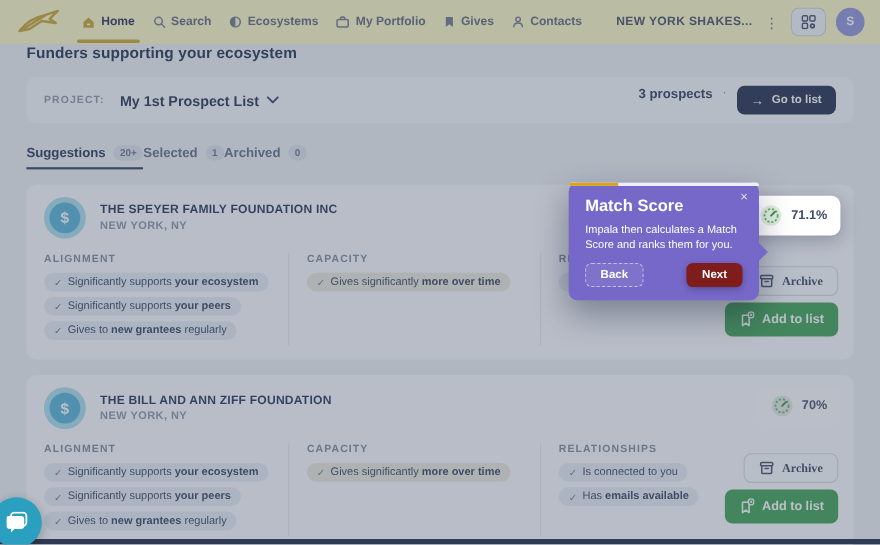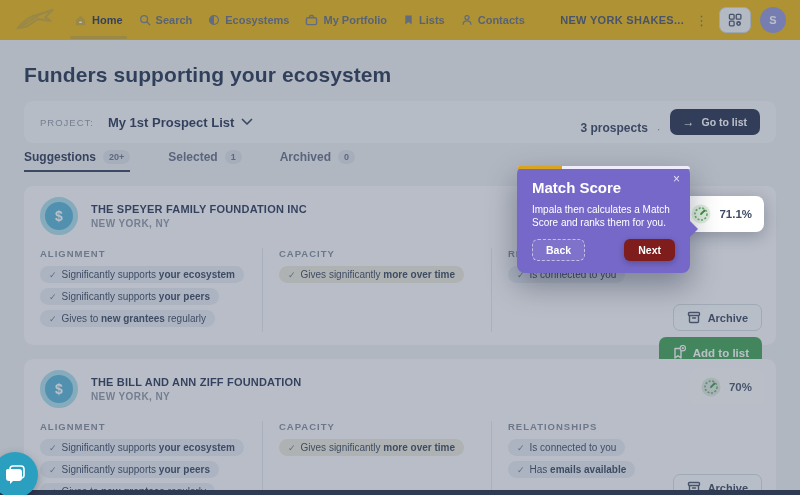--- a/index.html
+++ b/index.html
@@ -6,21 +6,21 @@
   html,body { width:800px; height:495px; }
   body {
     position:relative; overflow:hidden;
     background:#edf0f4;
     font-family:"Liberation Sans", sans-serif;
     color:#1d2b4e;
   }
 
   
   .navbar {
-    height:40px; background:#eab308;
+    height:40px; background:#fef9c3;
     display:flex; align-items:center; padding:0 14px; gap:10px;
     position:relative; z-index:1;
   }
   .logo { width:44px; height:28px; flex:0 0 auto; margin-right:6px; }
   .nav-items { display:flex; align-items:center; gap:16px; }
   .nav-item {
     display:flex; align-items:center; gap:5px;
     font-size:11px; font-weight:700; color:#5b6578;
     position:relative; cursor:pointer; white-space:nowrap;
   }
@@ -38,42 +38,42 @@
     background:#f4f6f9; display:flex; align-items:center; justify-content:center; cursor:pointer;
   }
   .avatar {
     width:26px; height:26px; border-radius:50%; background:#8c90d8;
     color:#fff; font-size:11px; font-weight:700;
     display:flex; align-items:center; justify-content:center; cursor:pointer;
   }
 
   
   .main { padding:0 24px; }
-  .page-title { margin-top:23px; font-size:21px; font-weight:700; color:#182848; letter-spacing:.1px; }
+  .page-title { font-size:14px; font-weight:700; color:#182848; letter-spacing:.1px; }
 
   .project-bar {
     margin-top:14px; height:42px; background:#f6f8fa; border-radius:9px;
     display:flex; align-items:center; padding:0 16px;
   }
-  .project-label { font-size:9.5px; font-weight:400; color:#8b93a3; letter-spacing:1px; margin-right:14px; }
+  .project-label { font-size:9.5px; font-weight:700; color:#8b93a3; letter-spacing:1px; margin-right:14px; }
   .project-select { display:flex; align-items:center; gap:7px; cursor:pointer; }
   .project-name { font-size:13px; font-weight:700; color:#1c2b4e; }
-  .bar-right { margin-left:auto; display:flex; align-items:flex-end; gap:9px; }
+  .bar-right { margin-left:auto; display:flex; align-items:flex-start; gap:9px; }
   .prospect-count { font-size:12px; font-weight:700; color:#2a3858; }
   .dot-sep { font-size:11px; color:#7a8396; }
   .go-btn {
     display:flex; align-items:center; gap:7px;
     background:#1c2747; color:#fff; border:none; border-radius:7px;
     padding:7px 13px; font-size:10.5px; font-weight:700; cursor:pointer;
     font-family:inherit;
   }
   .go-btn .arr { font-size:12px; line-height:1; }
 
   
-  .tabs { margin-top:7px; display:flex; gap:38px; padding:0 0 8px;text-align:center; }
+  .tabs { margin-top:20px; display:flex; padding:0 0 8px;text-align:center; }
   .tab { display:flex; align-items:center; gap:7px; font-size:12px; font-weight:700;
          color:#5d6880; position:relative; cursor:pointer; }
   .tab.active { color:#23304f; }
   .tab.active::after { content:""; position:absolute; left:0; right:0; bottom:-8px; height:2px; background:#2c3a59; }
   .tab-badge {
     background:#dde2ea; color:#646e84; font-size:9px; font-weight:700;
     padding:2px 6px; border-radius:9px;
   }
 
   
@@ -115,22 +115,21 @@
   .chip .ck { color:#64748b; font-size:9px; }
   .chip.warm { background:#ebe8da; }
 
   .card-actions { position:absolute; right:14px; display:flex; flex-direction:column; gap:6px; align-items:flex-end; }
   .card1 .card-actions { top:74px; }
   .card2 .card-actions { top:71px; }
   .archive-btn {
     display:flex; align-items:center; gap:7px;
     background:#fbfcfd; border:1px solid #d3d9e2; border-radius:7px;
     padding:6px 13px; font-size:11px; font-weight:700; color:#323f5c; cursor:pointer;
-    font-family:Liberation Sans, sans-serif;
-    margin-top:44px;
+    font-family:Liberation Serif, serif;
   }
   .add-btn {
     display:flex; align-items:center; gap:7px;
     background:#389e4e; border:none; border-radius:7px;
     padding:8px 13px; font-size:11.5px; font-weight:800; color:#fff; cursor:pointer;
     font-family:inherit;
   }
 
   .card2 { height:160px; }
 
@@ -223,21 +222,21 @@
           </svg>
       </span>
       <span>My Portfolio</span>
     </div>
     <div class="nav-item">
       <span class="nicon">
         <svg width="11" height="12" viewBox="0 0 12 13">
             <path d="M2.5 1.5 H9.5 V11.5 L6 8.8 L2.5 11.5 Z" fill="#6b7488"></path>
           </svg>
       </span>
-      <span>Lists</span>
+      <span>Gives</span>
     </div>
     <div class="nav-item">
       <span class="nicon">
         <svg width="12" height="12" viewBox="0 0 14 14">
             <circle cx="7" cy="4.2" r="2.4" fill="none" stroke="#6b7488" stroke-width="1.5"></circle>
             <path d="M2.5 12 C2.5 9.4 4.5 8 7 8 C9.5 8 11.5 9.4 11.5 12" fill="none" stroke="#6b7488" stroke-width="1.5" stroke-linecap="round"></path>
           </svg>
       </span>
       <span>Contacts</span>
     </div>

